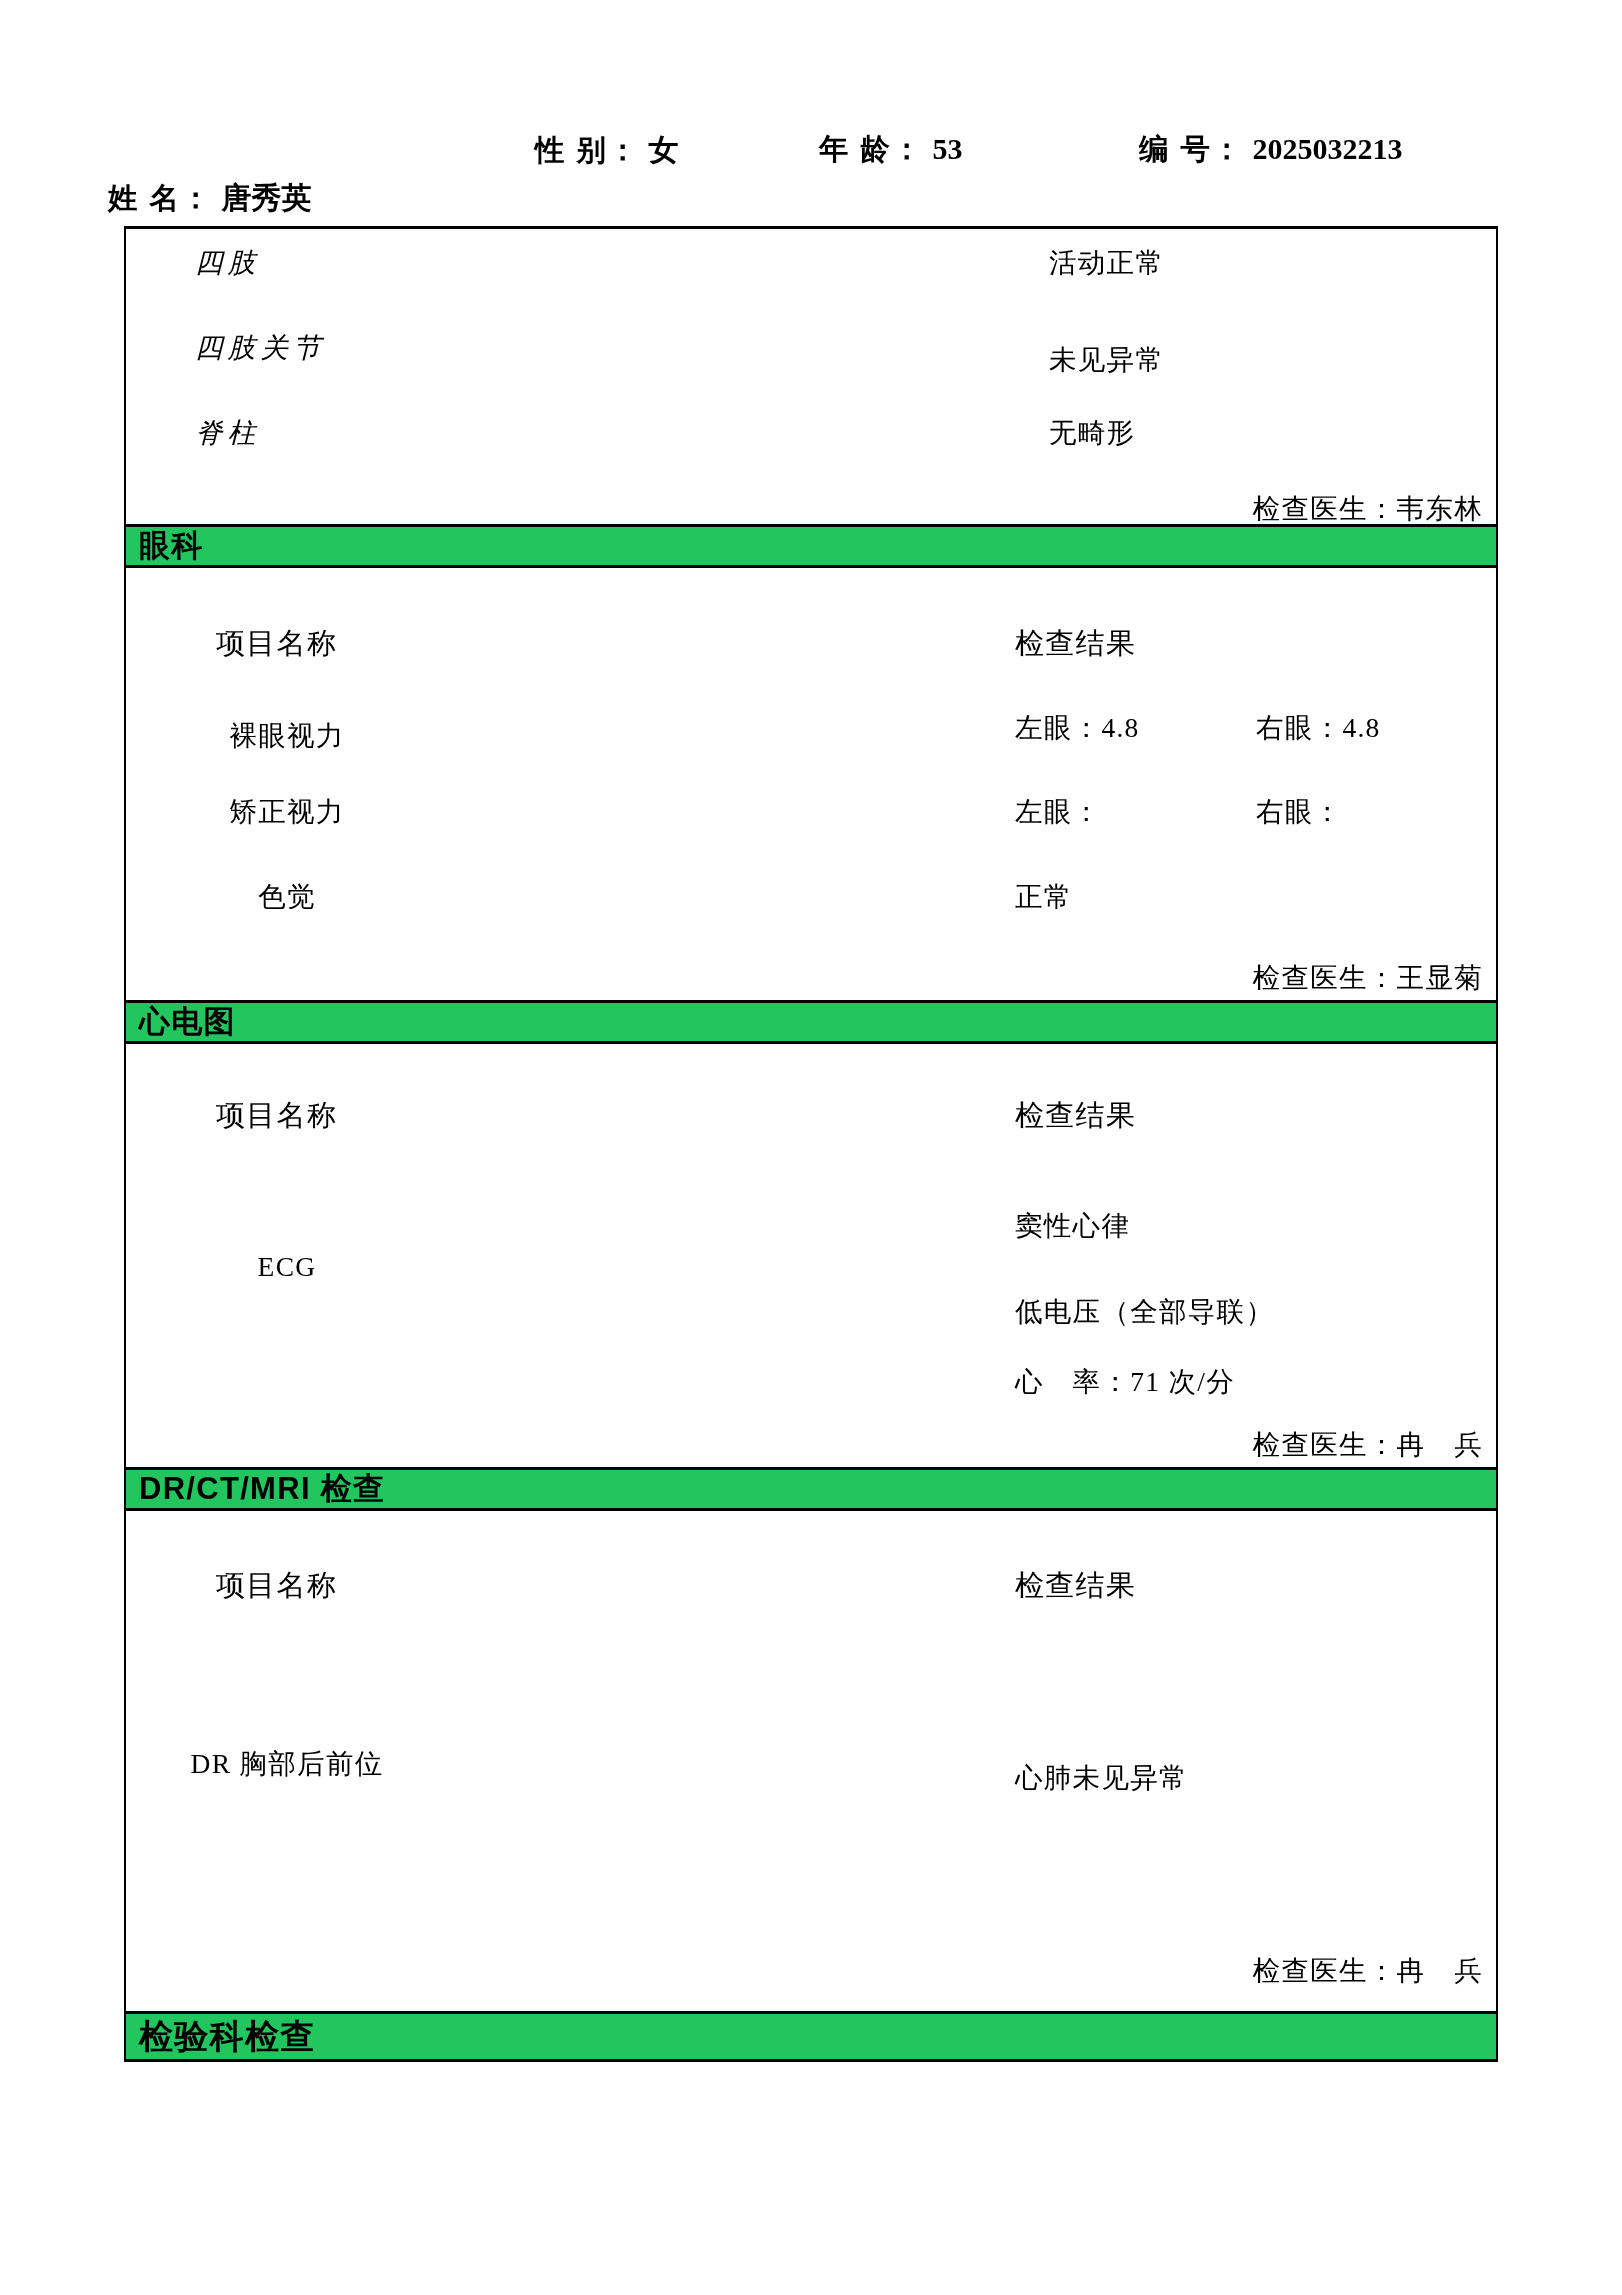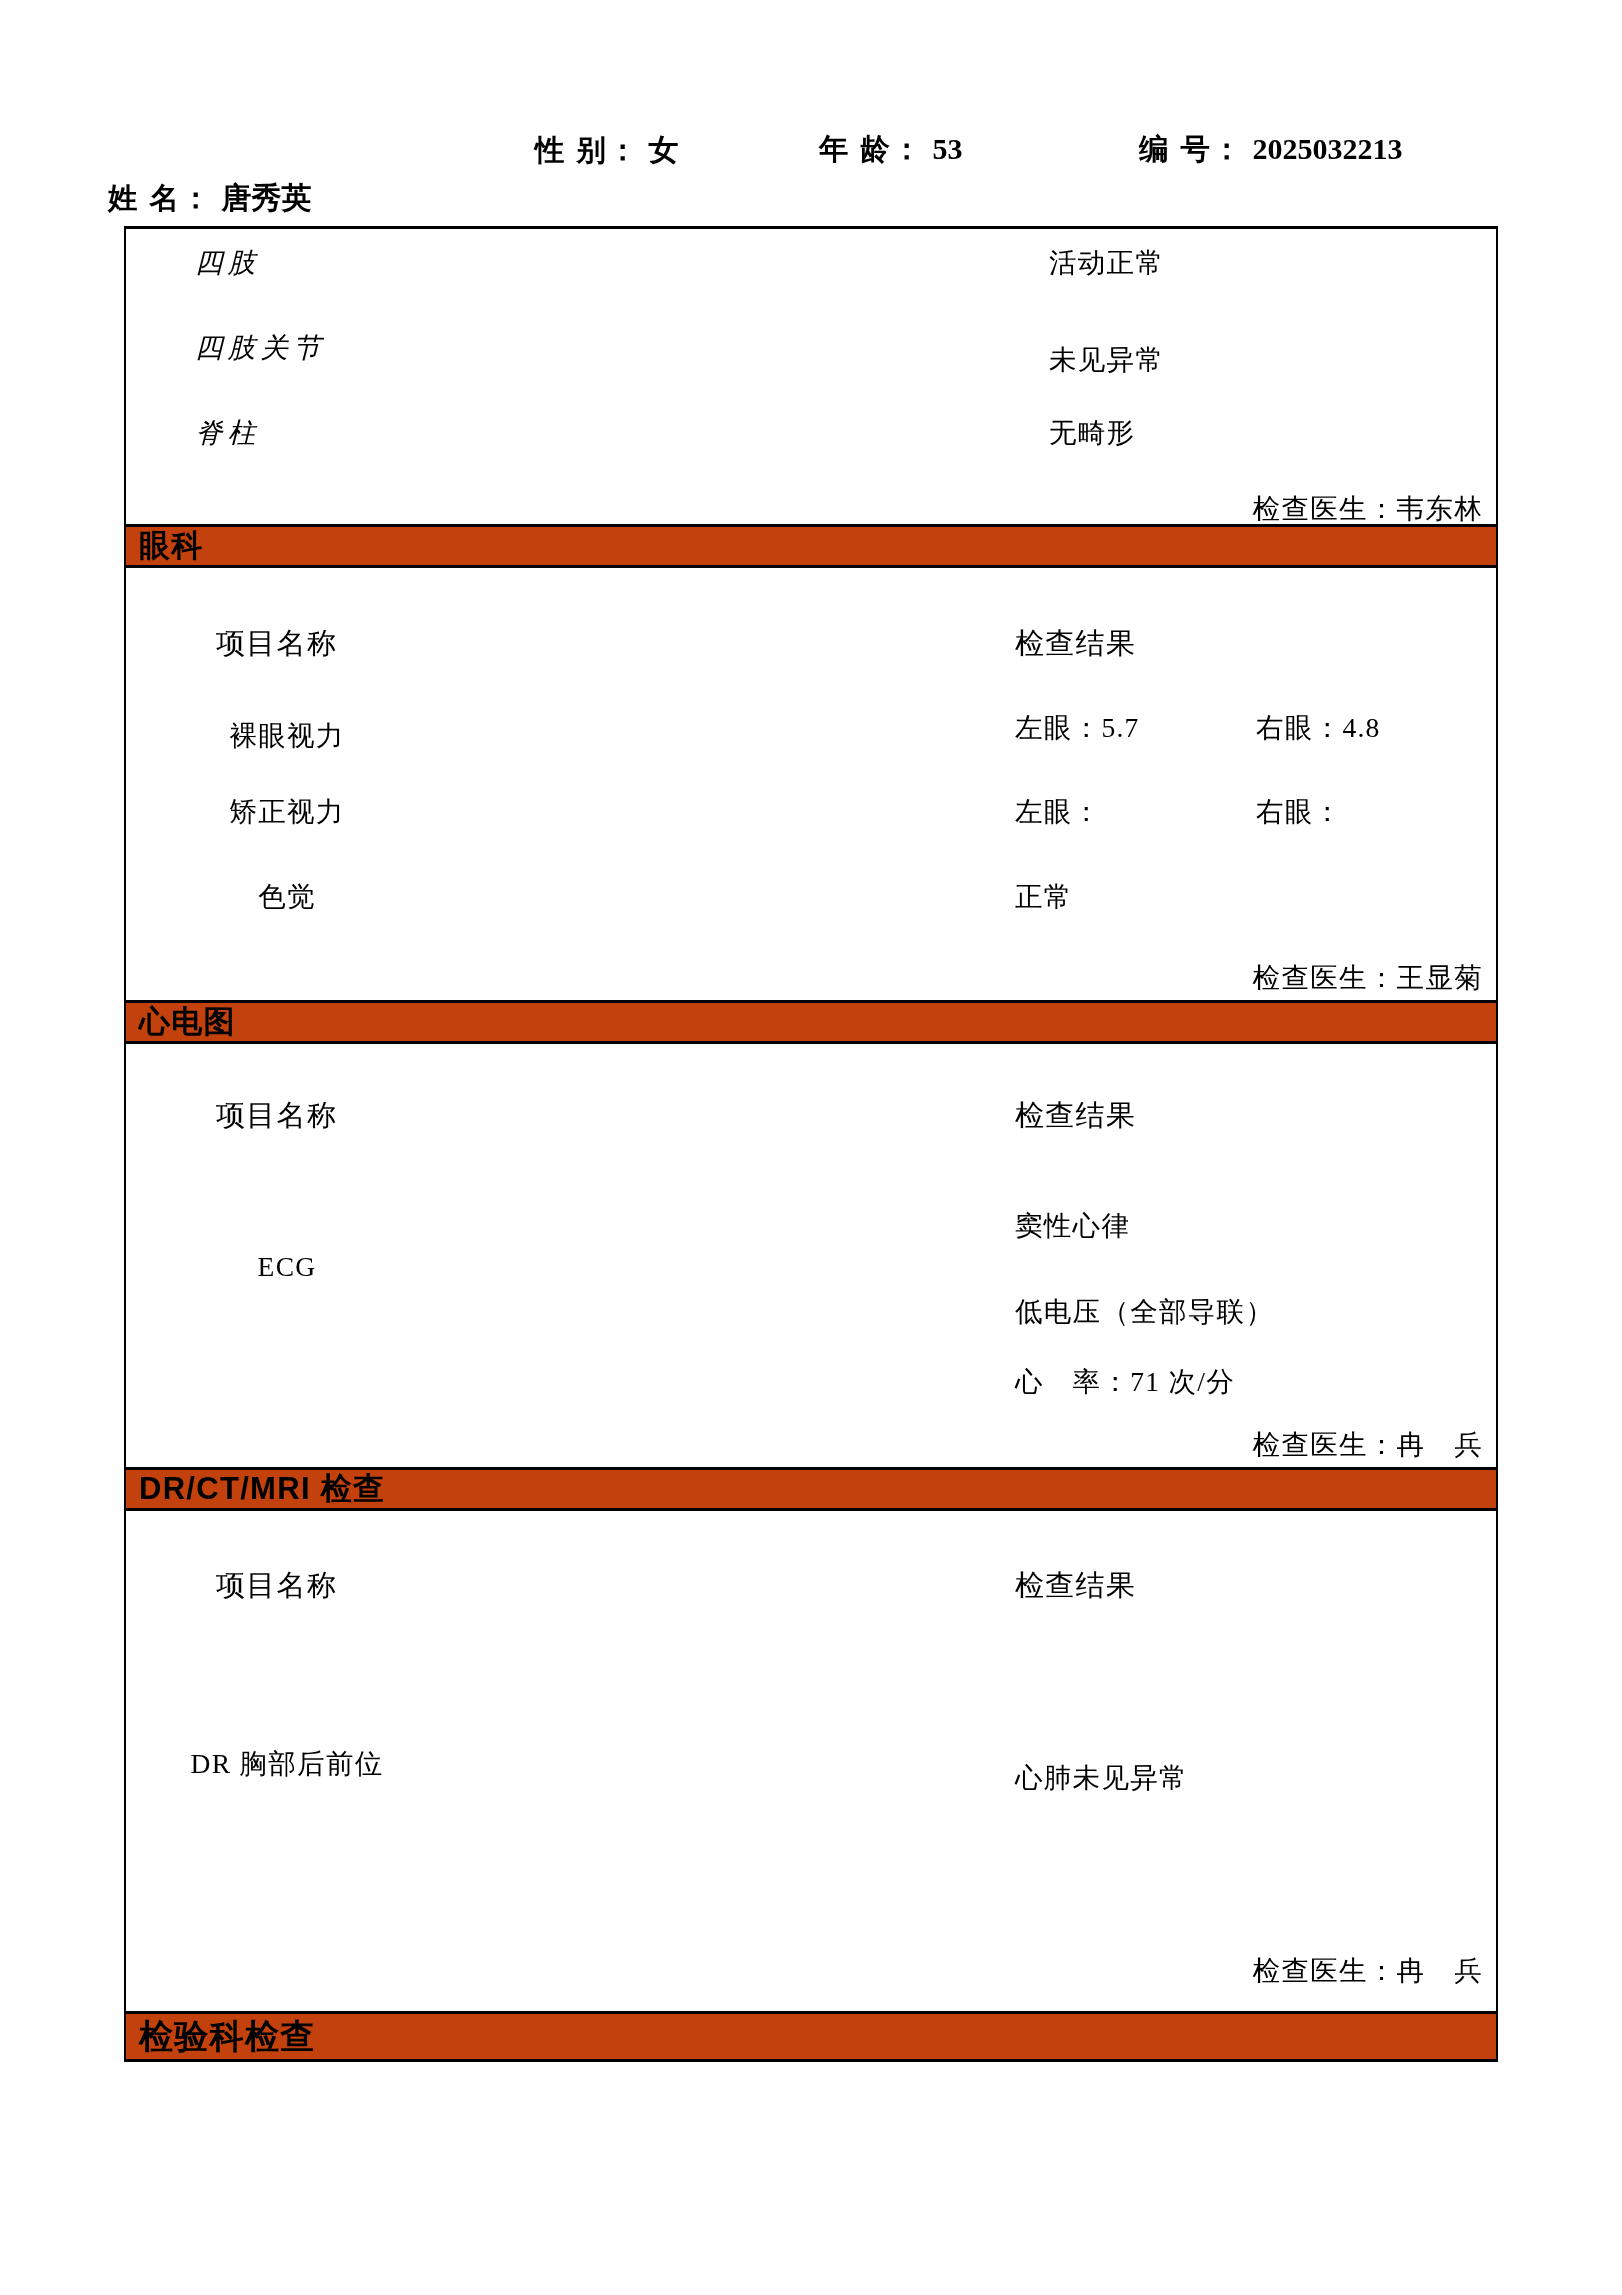--- a/index.html
+++ b/index.html
@@ -28,21 +28,21 @@
   .sec{
     position:relative;box-sizing:border-box;width:1374px;
     border-left:2.6px solid #000;border-right:2.6px solid #000;background:#fff;
   }
   .sec-a{height:298px;border-top:3.9px solid #000;}
   .sec-b{height:432px;}
   .sec-c{height:423px;}
   .sec-d{height:500px;}
   .bar{
     position:relative;box-sizing:border-box;width:1374px;height:44px;
-    background:#c2410c;
+    background:#22c55e;
     border-top:3.9px solid #000;border-bottom:3.9px solid #000;
     border-left:2.6px solid #000;border-right:2.6px solid #000;
     display:flex;align-items:center;padding-left:13px;
     font-family:"Liberation Sans","DejaVu Sans",sans-serif;
     font-weight:bold;font-size:31px;letter-spacing:1.3px;white-space:pre;
   }
   .bar-lab{height:51px;font-size:34px;}
   .row{position:absolute;font-size:27.5px;letter-spacing:1.3px;white-space:pre;line-height:1.15;}
   .colhead{
     font-family:"Liberation Sans","DejaVu Sans",sans-serif;
@@ -93,21 +93,21 @@
       <div class="row doctor" style="top:264px">检查医生：韦东林</div>
     </div>
 
     <div class="bar">
       <span>眼科</span>
     </div>
     <div class="sec sec-b">
       <div class="row colhead head-item" style="top:59px">项目名称</div>
       <div class="row colhead head-res" style="top:59px">检查结果</div>
       <div class="row item-c" style="top:152px">裸眼视力</div>
-      <div class="row res" style="top:144px">左眼：5.7</div>
+      <div class="row res" style="top:144px">左眼：4.8</div>
       <div class="row res-right" style="top:144px">右眼：4.8</div>
       <div class="row item-c" style="top:228px">矫正视力</div>
       <div class="row res" style="top:228px">左眼：</div>
       <div class="row res-right" style="top:228px">右眼：</div>
       <div class="row item-c" style="top:313px">色觉</div>
       <div class="row res" style="top:313px">正常</div>
       <div class="row doctor" style="top:394px">检查医生：王显菊</div>
     </div>
 
     <div class="bar">

